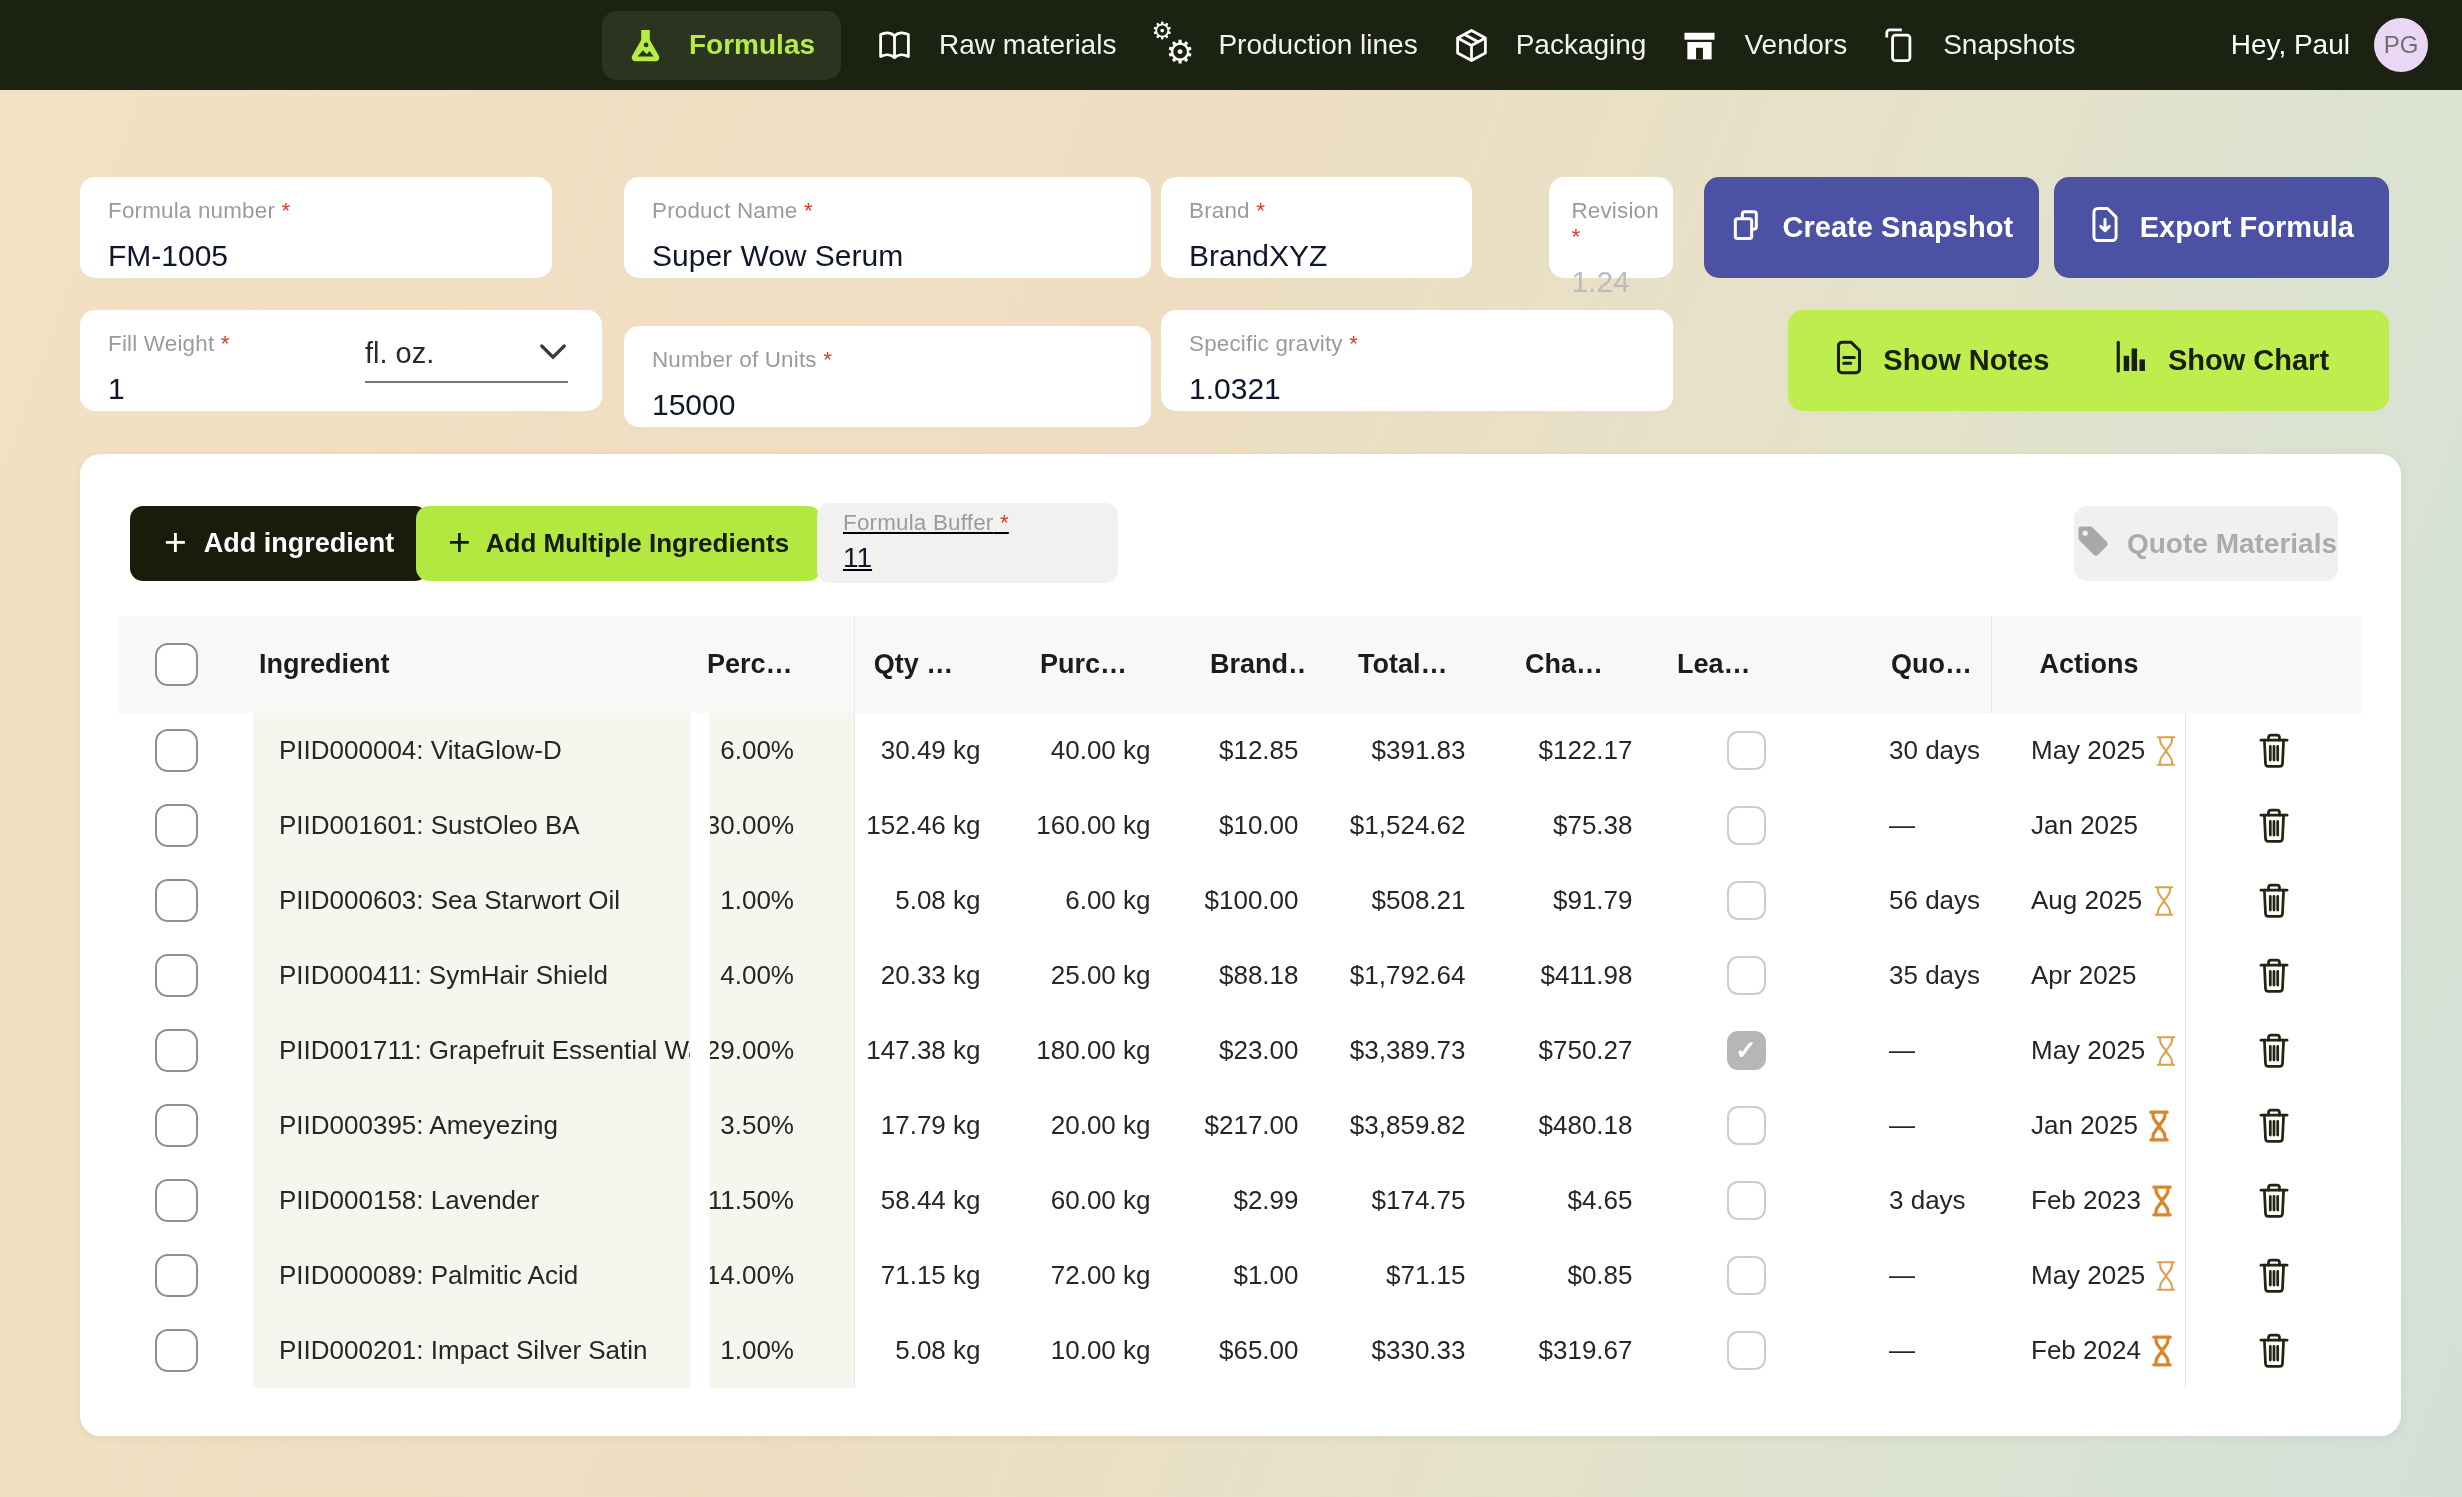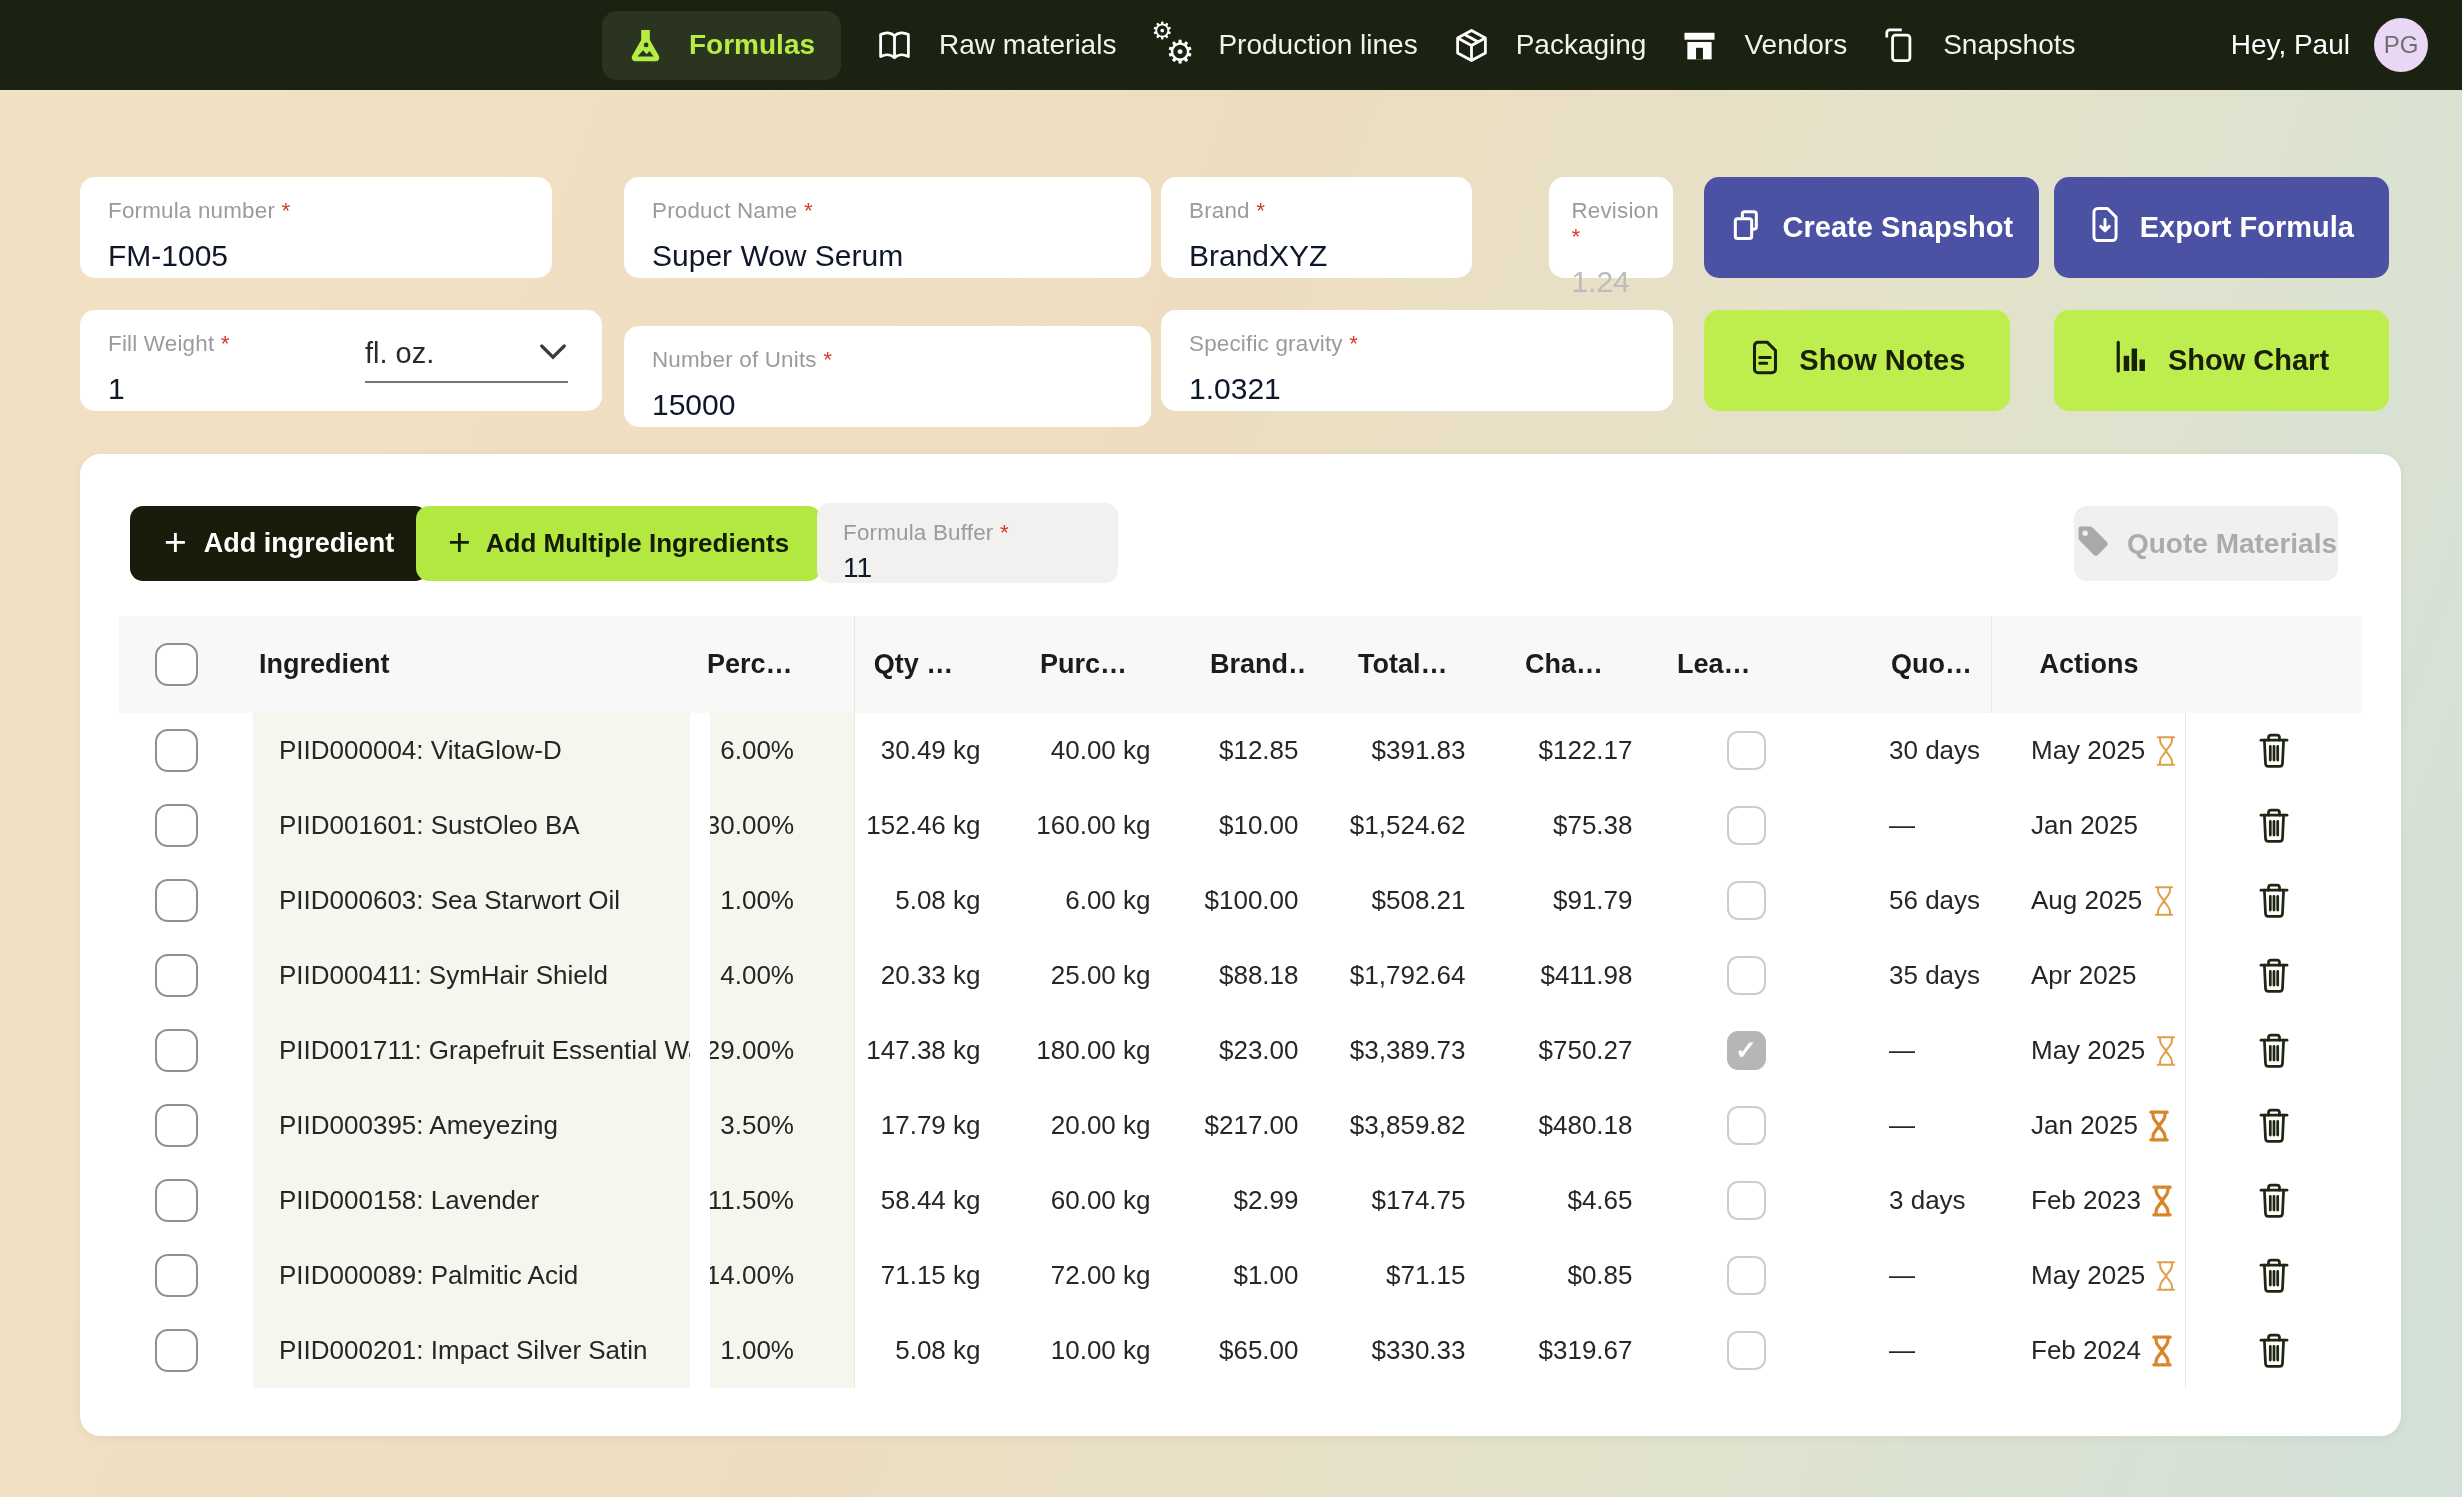--- a/index.html
+++ b/index.html
@@ -36,21 +36,21 @@
   .btn.lime   { background:#bdee4e; color:#1a2008; font-size:29px; }
 
   
   .main-card { position:absolute; left:80px; top:454px; width:2321px; height:982px; background:#fff;
                border-radius:20.5px; box-shadow:0 1.9px 9.3px rgba(0,0,0,.05); }
   .btn-dark { position:absolute; left:50px; top:52px; height:75px; padding:0 34px; background:#171d0a; color:#fff;
               font-size:27px; font-weight:700; border-radius:13px; display:flex; align-items:center; gap:17px; cursor:pointer; }
   .btn-lime2 { position:absolute; left:336px; top:52px; height:75px; padding:0 32px; background:#b3e840; color:#141c06;
               font-size:26px; font-weight:700; border-radius:13px; display:flex; align-items:center; gap:15px; cursor:pointer; }
   .plus { font-size:39px; font-weight:400; line-height:1; margin-top:-3.7px; }
-  .buffer { position:absolute; left:737px; top:49px; width:301px; height:80px; background:#f1f1ef; border-radius:13px; padding:17px 26px; }
+  .buffer { position:absolute; left:737px; top:49px; width:301px; height:80px; background:#f1f1ef; border-radius:13px; padding:7px 26px;text-decoration:underline; }
   .buffer .f-value { margin-top:5.6px; font-size:28px; }
   .btn-quote { position:absolute; right:63px; top:52px; height:75px; width:264px; background:#f0f0ee; color:#ababab;
                font-size:28px; font-weight:700; border-radius:13px; display:flex; align-items:center; justify-content:center; gap:17px; }
 
   
   .table { position:absolute; left:39px; top:162px; width:2243px; }
   .thead, .trow { display:grid; grid-template-columns:114px 457px 165px 133px 170px 148px 167px 167px 212px 140px 194px 175px; }
   .thead { background:#f8f8f6; height:97px; font-weight:700; font-size:27px; color:#1c1c1c; }
   .trow { height:75px; font-size:26px; color:#262626; }
   .cell { display:flex; align-items:center; overflow:hidden; white-space:nowrap; }
@@ -198,21 +198,21 @@
     </div>
   </div>
   <div class="field-card" style="left:624px; top:326px; width:527px; height:101px;">
     <div class="f-label req">Number of Units</div>
     <div class="f-value">15000</div>
   </div>
   <div class="field-card" style="left:1161px; top:310px; width:512px; height:101px;">
     <div class="f-label req">Specific gravity</div>
     <div class="f-value">1.0321</div>
   </div>
-  <div class="btn lime" style="left:1704px; top:310px; width:306px; height:101px;">
+  <div class="btn lime" style="left:1788px; top:310px; width:306px; height:101px;">
     <span>
       <svg width="32" height="35" viewBox="0 0 26 30" fill="none" stroke="#1a2008" stroke-width="2.6" stroke-linejoin="round" stroke-linecap="round">
           <path d="M4 5 a3 3 0 0 1 3-3 h8 l7 7 v16 a3 3 0 0 1 -3 3 H7 a3 3 0 0 1 -3-3 Z"></path>
           <path d="M8.5 15 h9 M8.5 20 h6"></path>
         </svg>
     </span>
     <span>Show Notes</span>
   </div>
   <div class="btn lime" style="left:2054px; top:310px; width:335px; height:101px;gap:20px;">
     <span>

